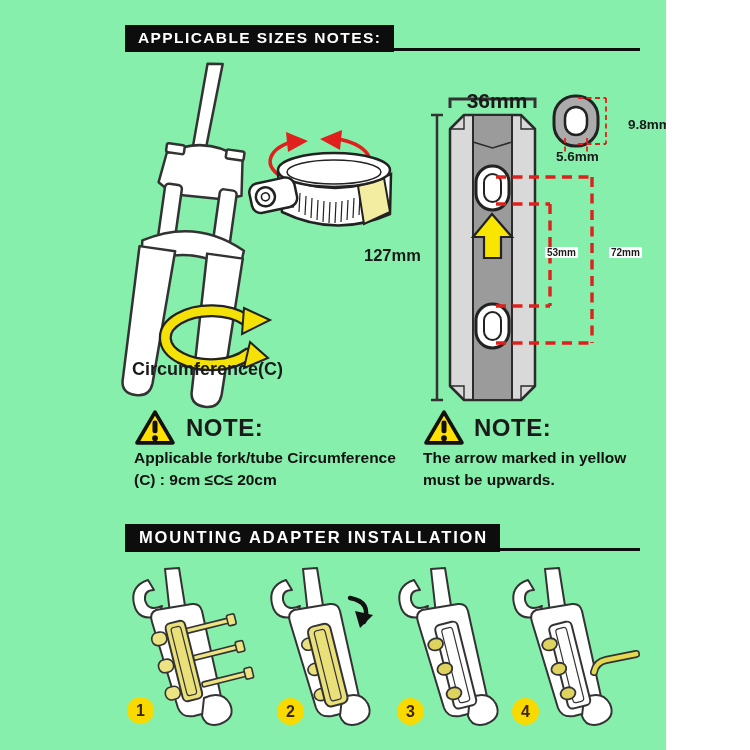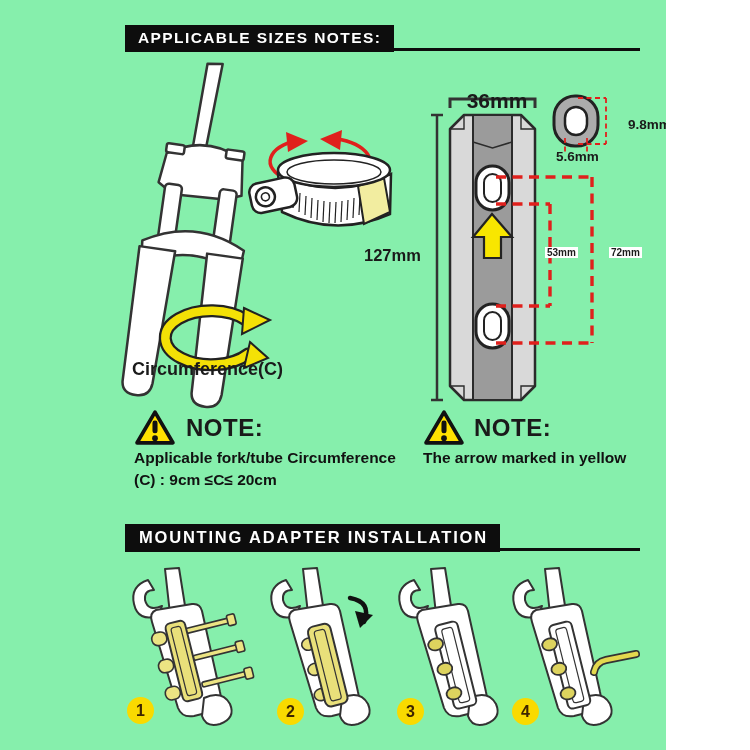--- a/index.html
+++ b/index.html
@@ -156,20 +156,21 @@
   </div>
 
   <svg class="abs" style="left:422px;top:409px;" width="44" height="38" viewBox="0 0 40 36">
     <polygon points="20,3 37,32 3,32" fill="#ffe000" stroke="#111" stroke-width="3.5" stroke-linejoin="round"></polygon>
     <rect x="17.6" y="11" width="4.8" height="12" rx="2.2" fill="#111"></rect>
     <circle cx="20" cy="27.6" r="2.7" fill="#111"></circle>
   </svg>
   <div class="abs lbl note-title" style="left:474px;top:414px;">NOTE:</div>
   <div class="abs" style="left:423px;top:447px;">
     <div class="note-line">The arrow marked in yellow</div>
+    <div class="note-line">must be upwards.</div>
   </div>
 
   <div class="abs header-row" style="left:125px;top:524px;width:515px;">
     <div class="header-bar h2">MOUNTING ADAPTER INSTALLATION</div>
     <div class="header-rule"></div>
   </div>
 
   <svg class="abs" style="left:118px;top:566px;" width="140" height="168" viewBox="0 0 140 168">
     <g fill="#fff" stroke="#333" stroke-width="2" stroke-linejoin="round">
       <path d="M47,3 L61,2 L68,46 L52,48 Z"></path>

